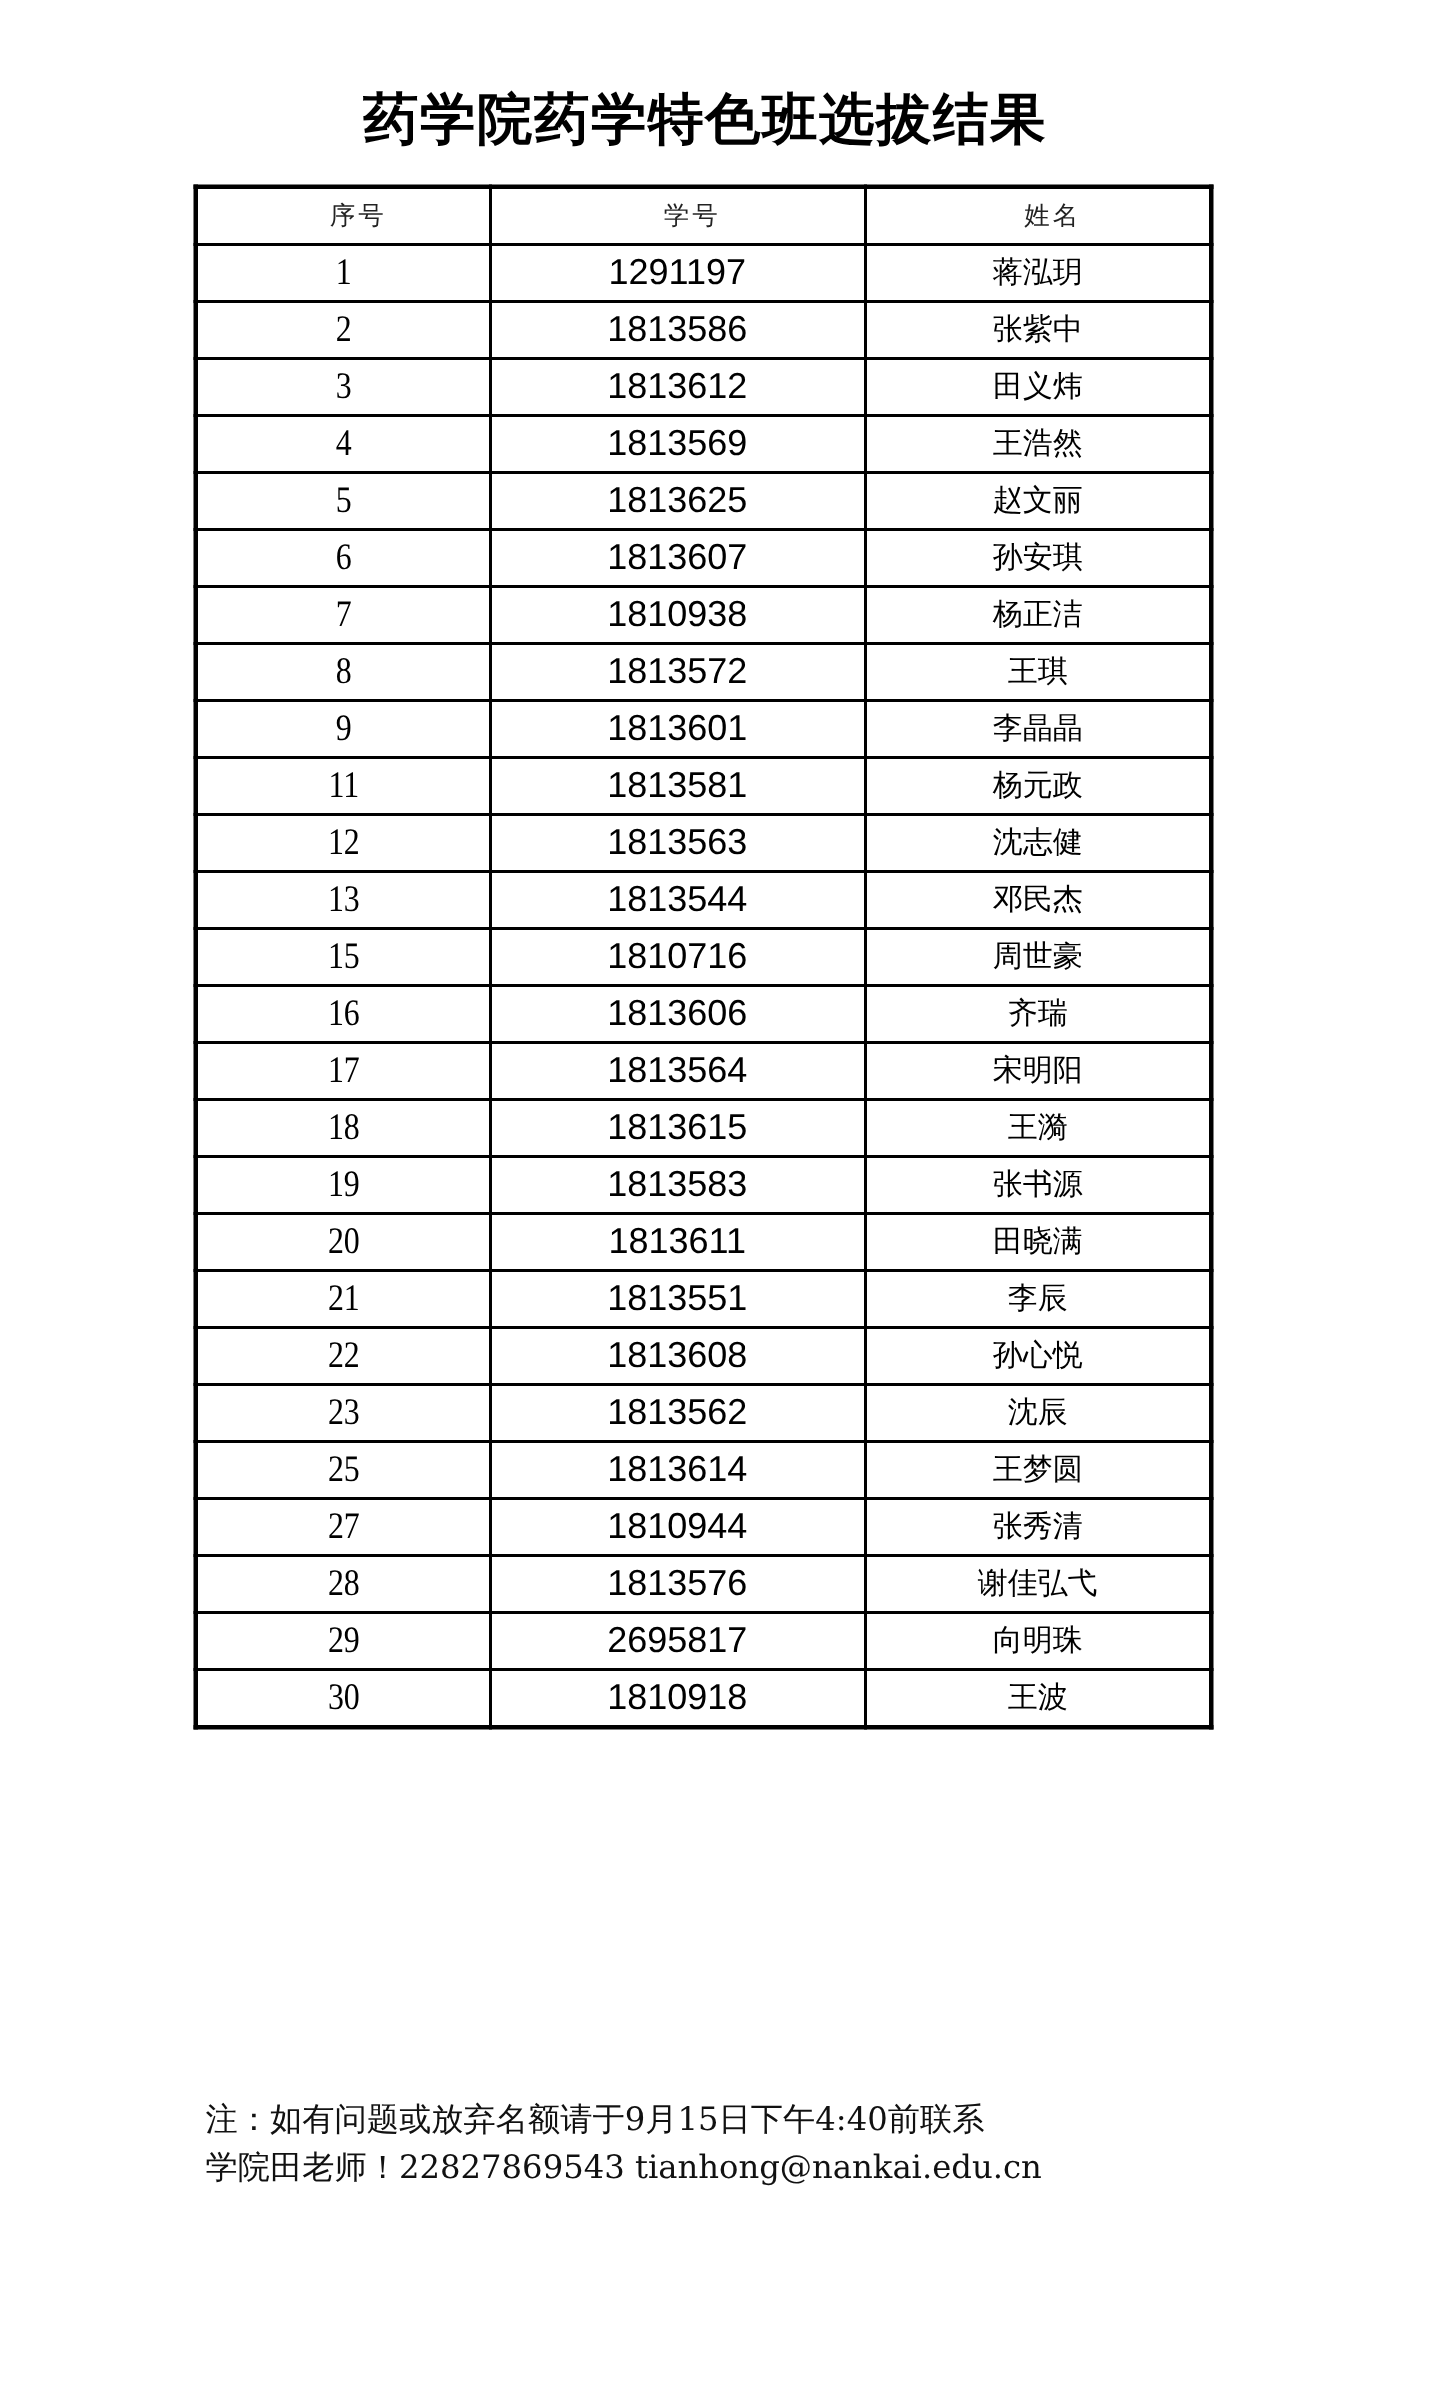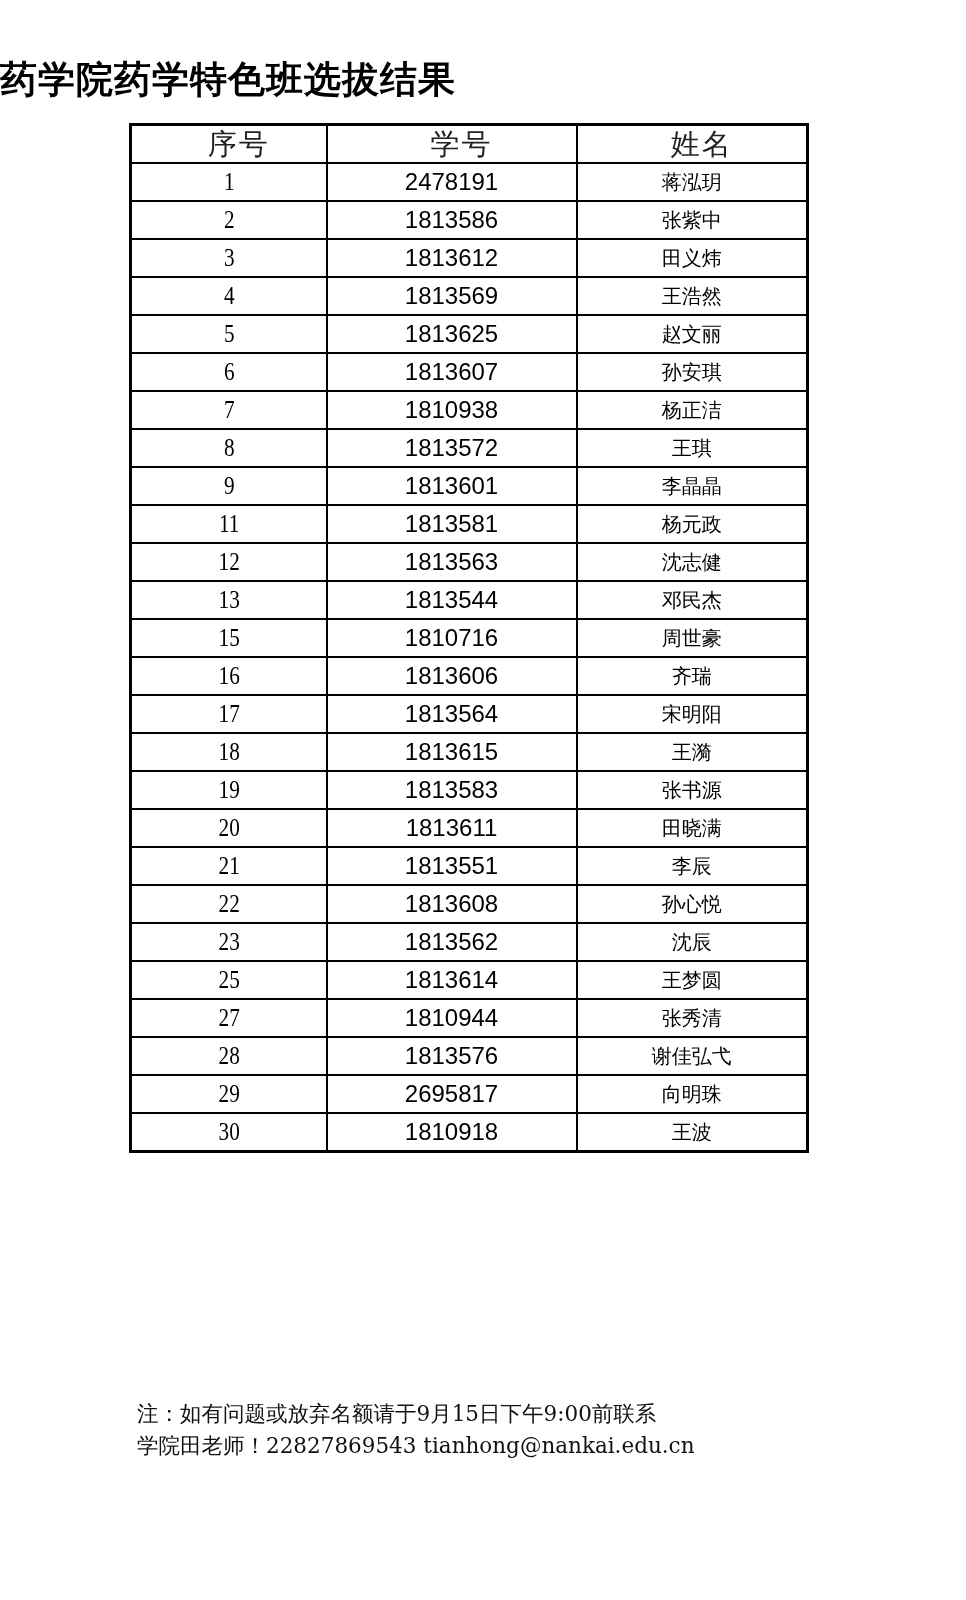--- a/index.html
+++ b/index.html
@@ -13,21 +13,21 @@
       position: relative;
       overflow: hidden;
       font-family: "DejaVu Sans", sans-serif;
       color: #000000;
     }
     .title {
       position: absolute;
       left: 0;
       top: 50px;
       width: 940px;
-      text-align: left;
+      text-align: center;
       font-family: "DejaVu Sans", sans-serif;
       font-weight: bold;
       font-size: 37px;
       letter-spacing: 1px;
       line-height: 60px;
     }
     table.roster {
       position: absolute;
       left: 129px;
       top: 123px;
@@ -44,21 +44,21 @@
       border: 2px solid #000;
       height: 36px;
       padding: 0;
       text-align: center;
       vertical-align: middle;
       line-height: 36px;
     }
     table.roster th {
       font-family: "DejaVu Serif", serif;
       font-weight: normal;
-      font-size: 29px;
+      font-size: 17px;
       color: #222;
       letter-spacing: 2px;
       padding-left: 20px;
     }
     td.seq {
       font-family: "Liberation Serif", serif;
       font-size: 25px;
       padding-top: 6px;
       line-height: 30px;
       transform: scaleX(0.85);
@@ -97,21 +97,21 @@
   <thead>
     <tr>
       <th>序号</th>
       <th>学号</th>
       <th>姓名</th>
     </tr>
   </thead>
   <tbody id="roster-body">
     <tr>
         <td class="seq">1</td>
-        <td class="sid">2478191</td>
+        <td class="sid">1291197</td>
         <td class="name">蒋泓玥</td>
       </tr>
     <tr>
         <td class="seq">2</td>
         <td class="sid">1813586</td>
         <td class="name">张紫中</td>
       </tr>
     <tr>
         <td class="seq">3</td>
         <td class="sid">1813612</td>
@@ -229,15 +229,15 @@
       </tr>
     <tr>
         <td class="seq">30</td>
         <td class="sid">1810918</td>
         <td class="name">王波</td>
       </tr>
   </tbody>
 </table>
 
 <div class="note">
-  <span class="line">注：如有问题或放弃名额请于9月15日下午9:00前联系</span>
+  <span class="line">注：如有问题或放弃名额请于9月15日下午4:40前联系</span>
   <span class="line">学院田老师！22827869543 tianhong@nankai.edu.cn</span>
 </div>
 
 </body></html>

